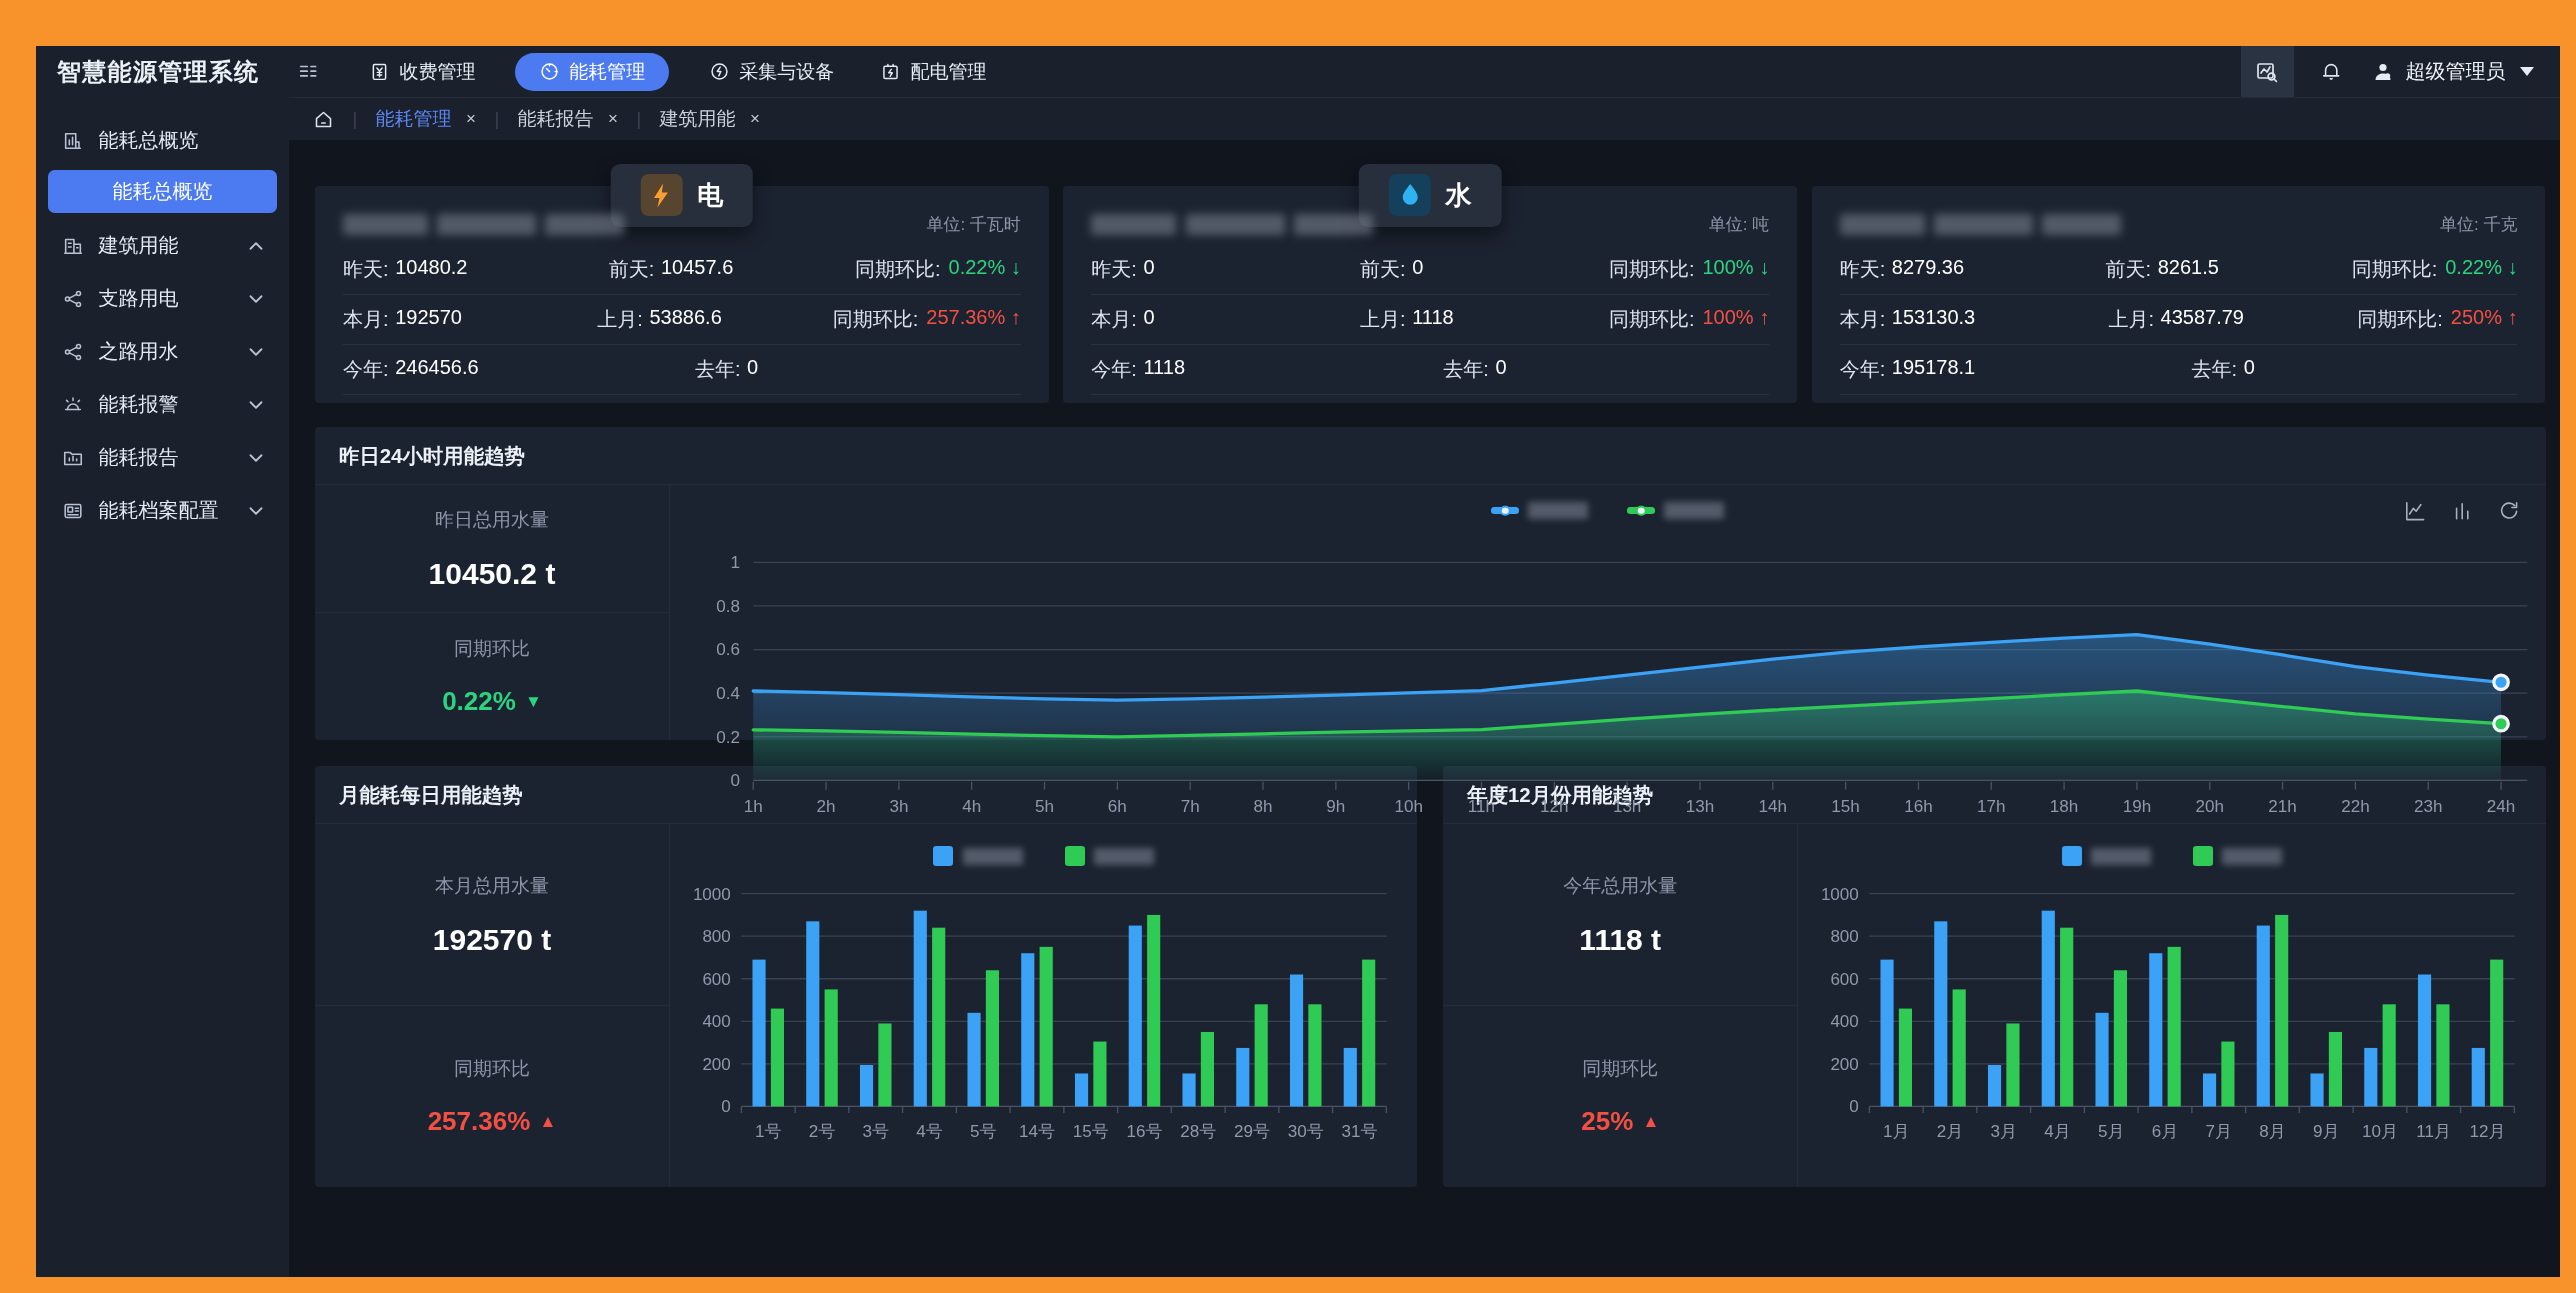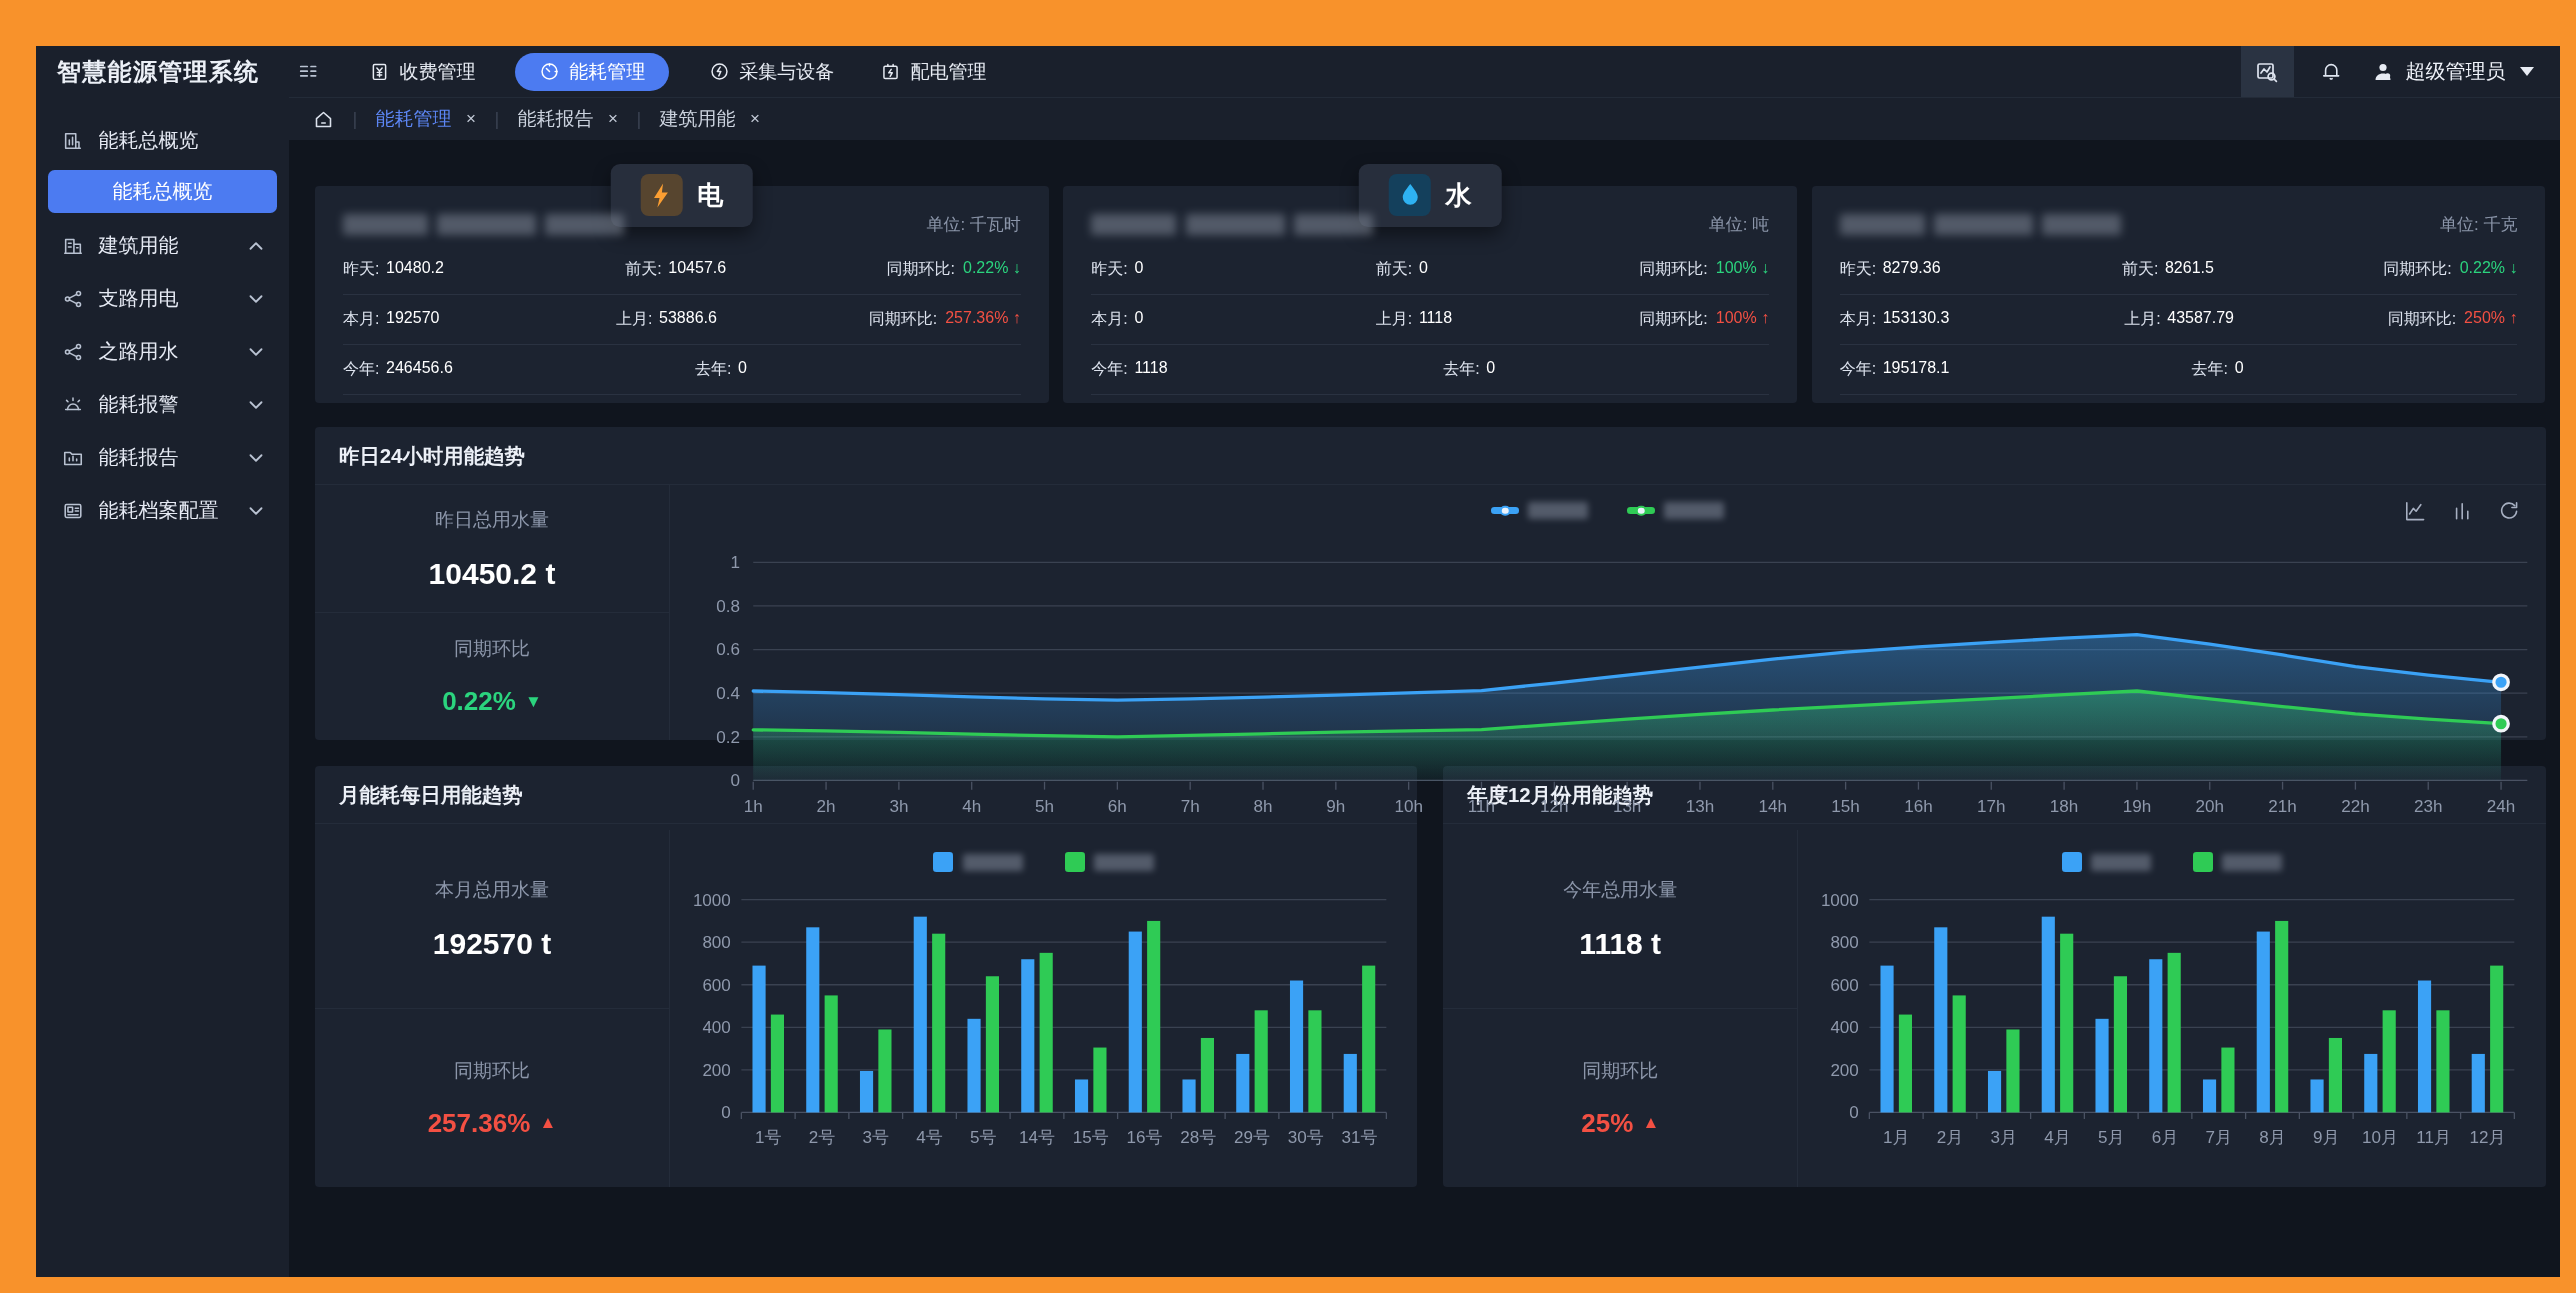--- a/index.html
+++ b/index.html
@@ -53,21 +53,21 @@
   .card-pill{position:absolute; top:-22.4px; left:50%; transform:translateX(-50%); height:63px; background:#272E3C; border-radius:9.2px; display:flex; align-items:center; gap:14.5px; padding:0 30px; box-shadow:0 8px 18.4px rgba(0,0,0,.45);}
   .pill-icon{width:42px;height:42px;border-radius:8px; display:flex; align-items:center; justify-content:center;}
   .pill-icon svg{width:29px;height:29px;}
   .pi-elec{background:#57452F;} .pi-water{background:#14405C;} .pi-carbon{background:#1C4733;}
   .pill-label{font-size:26px; font-weight:700; color:#fff;}
   .card-head{display:flex; justify-content:space-between; align-items:center; height:41px;}
   .redact-group{display:flex; gap:9.2px; align-items:center;}
   .redact{height:21px; background:#7F8796; opacity:.55; filter:blur(4px); border-radius:2.6px;}
   .r1{width:85px;} .r2{width:99px;} .r3{width:79px;} 
   .unit{font-size:17px; color:var(--muted); white-space:nowrap;}
-  .s-row{display:flex; align-items:center; height:50px; border-bottom:1.3px solid var(--rowline); font-size:16px;}
+  .s-row{display:flex; align-items:center; height:50px; border-bottom:1.3px solid var(--rowline); font-size:20px;}
   .s-cell{flex:1.08; display:flex; gap:6.6px; white-space:nowrap;}
   .s-cell.mid{flex:1;}
   .s-lbl{color:var(--soft);} .s-val{color:#fff;}
   .s-ratio{margin-left:auto; display:flex; gap:8px; white-space:nowrap;}
   .tone-pos{color:var(--pos);} .tone-neg{color:var(--neg);}
 
   
   .chart-card{background:var(--card); border-radius:4px;}
   .card-header{height:58px; display:flex; align-items:center; padding:0 24px; font-size:20.4px; font-weight:700; border-bottom:1.3px solid var(--line);}
   .line-card{margin-top:24px; height:313px; display:flex; flex-direction:column;}
@@ -84,21 +84,21 @@
   .lg-item{display:flex; align-items:center; gap:9.2px; cursor:pointer;}
   .lg-redact{width:60px; height:17px; background:#8A93A4; opacity:.5; filter:blur(3.3px); border-radius:2px;}
   .lg-linemark{width:28px; height:6.6px; border-radius:3.3px; position:relative;}
   .lg-linemark i{position:absolute; left:50%; top:50%; width:10.5px; height:10.5px; border-radius:50%; transform:translate(-50%,-50%); background:#EAF2FB; border:2px solid currentColor; display:block;}
   .lg-square{width:20px; height:20px; border-radius:3.3px;}
   .toolbox{position:absolute; top:14.5px; right:26px; display:flex; gap:24px; z-index:2;}
   .toolbox svg{width:22.4px; height:22.4px; color:#A7B0C2; cursor:pointer;}
   .hourly-svg{margin:51px 0 0 17px; display:block;}
 
   .bottom-row{display:flex; gap:26px; margin-top:26px;}
-  .bar-card{flex:1; height:421px; display:flex; flex-direction:column;gap:6px;}
+  .bar-card{flex:1; height:421px; display:flex; flex-direction:column;}
   .bar-zone{flex:1; display:flex; flex-direction:column; align-items:center; min-width:0;}
   .bar-legend{margin-top:22.4px; display:flex; gap:42px; align-items:center;}
   .bar-svg{display:block; margin-top:4px;}
 
   svg text{font-family:"Liberation Sans","DejaVu Sans",sans-serif;}
 </style>
 </head>
 <body>
 
 <div class="app">

